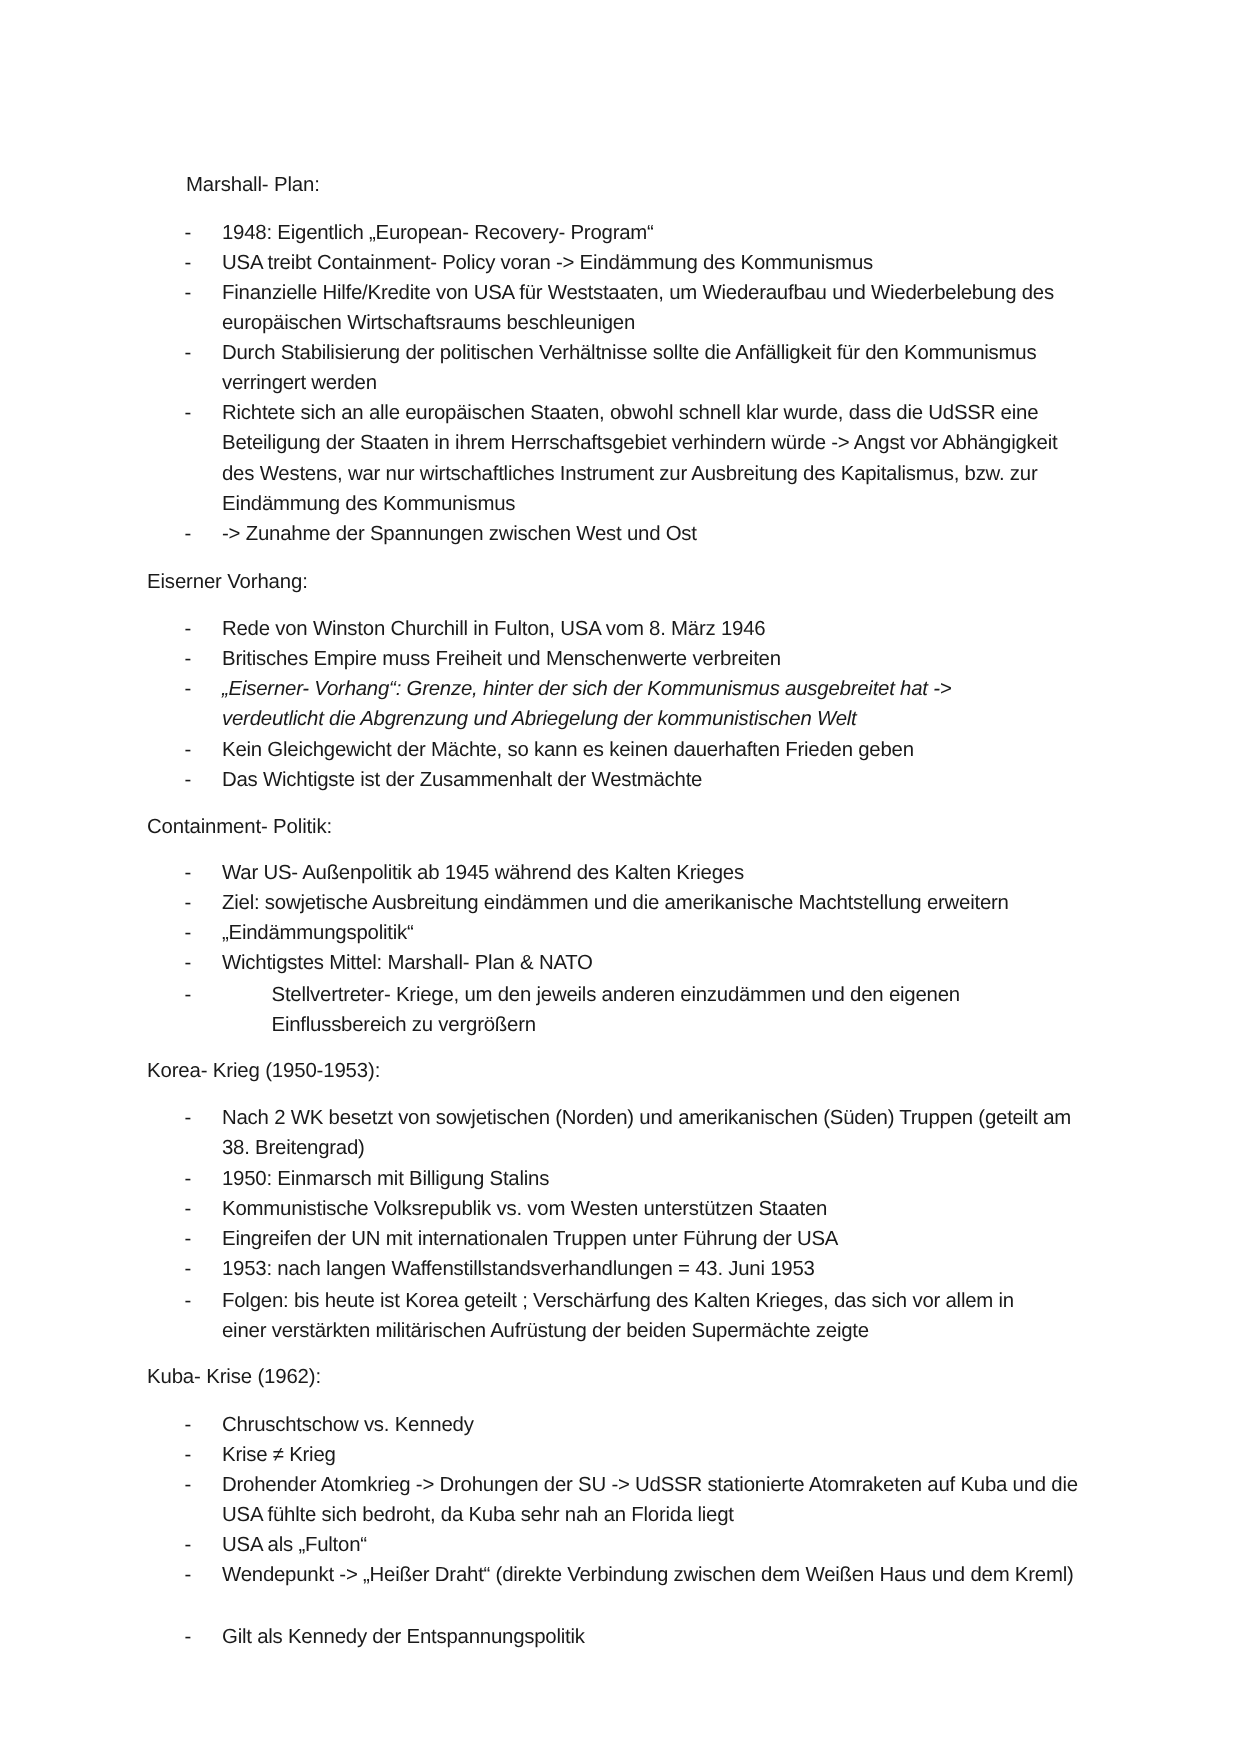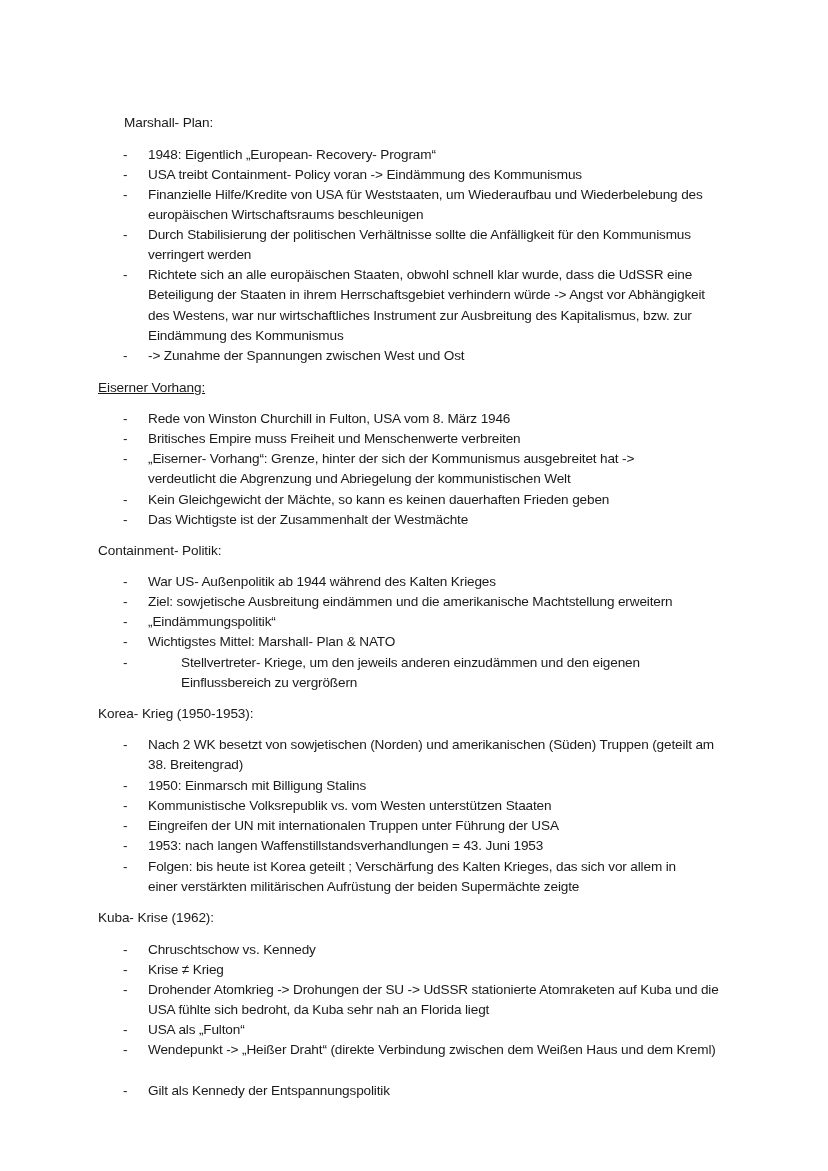--- a/index.html
+++ b/index.html
@@ -52,48 +52,48 @@
       <span class="dash">-</span>
       <div class="btext">Richtete sich an alle europäischen Staaten, obwohl schnell klar wurde, dass die UdSSR eine Beteiligung der Staaten in ihrem Herrschaftsgebiet verhindern würde -&gt; Angst vor Abhängigkeit des Westens, war nur wirtschaftliches Instrument zur Ausbreitung des Kapitalismus, bzw. zur Eindämmung des Kommunismus</div>
     </div>
     <div class="bullet" style="top:331px;">
       <span class="dash">-</span>
       <div class="btext">-&gt; Zunahme der Spannungen zwischen West und Ost</div>
     </div>
   </div>
 
   <div class="section" style="top:0;">
-    <div class="heading" style="left:98px; top:363px;text-decoration:underline;">Eiserner Vorhang:</div>
+    <div class="heading" style="left:98px; top:363px;">Eiserner Vorhang:</div>
     <div class="bullet" style="top:394px;">
       <span class="dash">-</span>
       <div class="btext">Rede von Winston Churchill in Fulton, USA vom 8. März 1946</div>
     </div>
     <div class="bullet" style="top:414px;">
       <span class="dash">-</span>
       <div class="btext">Britisches Empire muss Freiheit und Menschenwerte verbreiten</div>
     </div>
     <div class="bullet" style="top:434px;">
       <span class="dash">-</span>
-      <div class="btext" style="width:540px;">„Eiserner- Vorhang“: Grenze, hinter der sich der Kommunismus ausgebreitet hat -&gt; verdeutlicht die Abgrenzung und Abriegelung der kommunistischen Welt</div>
+      <div class="btext" style="width:540px;font-style:italic;">„Eiserner- Vorhang“: Grenze, hinter der sich der Kommunismus ausgebreitet hat -&gt; verdeutlicht die Abgrenzung und Abriegelung der kommunistischen Welt</div>
     </div>
     <div class="bullet" style="top:475px;">
       <span class="dash">-</span>
       <div class="btext">Kein Gleichgewicht der Mächte, so kann es keinen dauerhaften Frieden geben</div>
     </div>
     <div class="bullet" style="top:495px;">
       <span class="dash">-</span>
       <div class="btext">Das Wichtigste ist der Zusammenhalt der Westmächte</div>
     </div>
   </div>
 
   <div class="section" style="top:0;">
     <div class="heading" style="left:98px; top:526px;">Containment- Politik:</div>
     <div class="bullet" style="top:557px;">
       <span class="dash">-</span>
-      <div class="btext">War US- Außenpolitik ab 1944 während des Kalten Krieges</div>
+      <div class="btext">War US- Außenpolitik ab 1945 während des Kalten Krieges</div>
     </div>
     <div class="bullet" style="top:577px;">
       <span class="dash">-</span>
       <div class="btext" style="white-space:nowrap;">Ziel: sowjetische Ausbreitung eindämmen und die amerikanische Machtstellung erweitern</div>
     </div>
     <div class="bullet" style="top:597px;">
       <span class="dash">-</span>
       <div class="btext">„Eindämmungspolitik“</div>
     </div>
     <div class="bullet" style="top:617px;">

